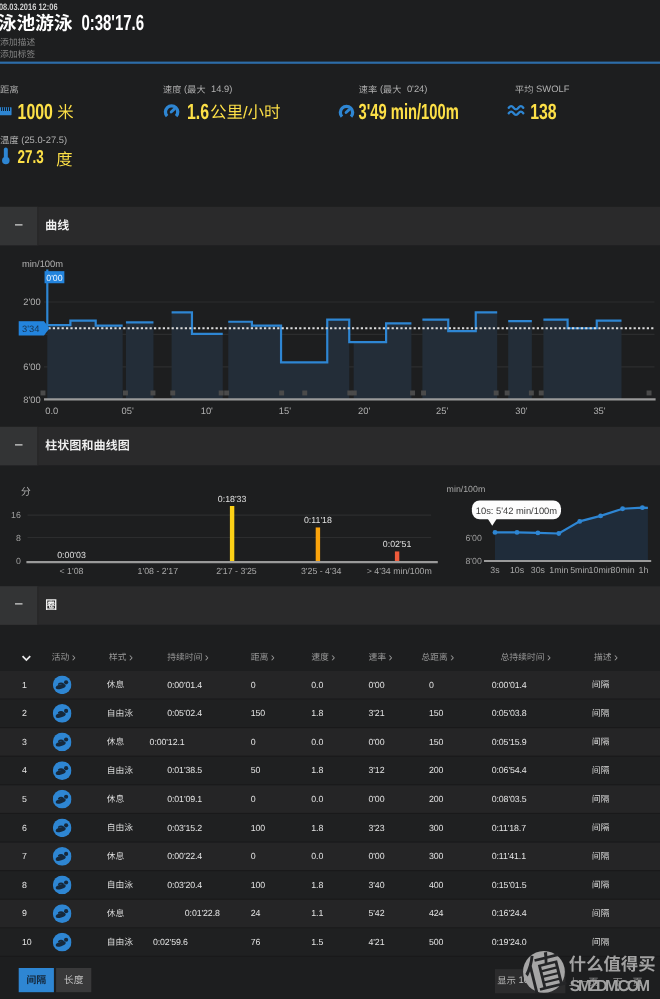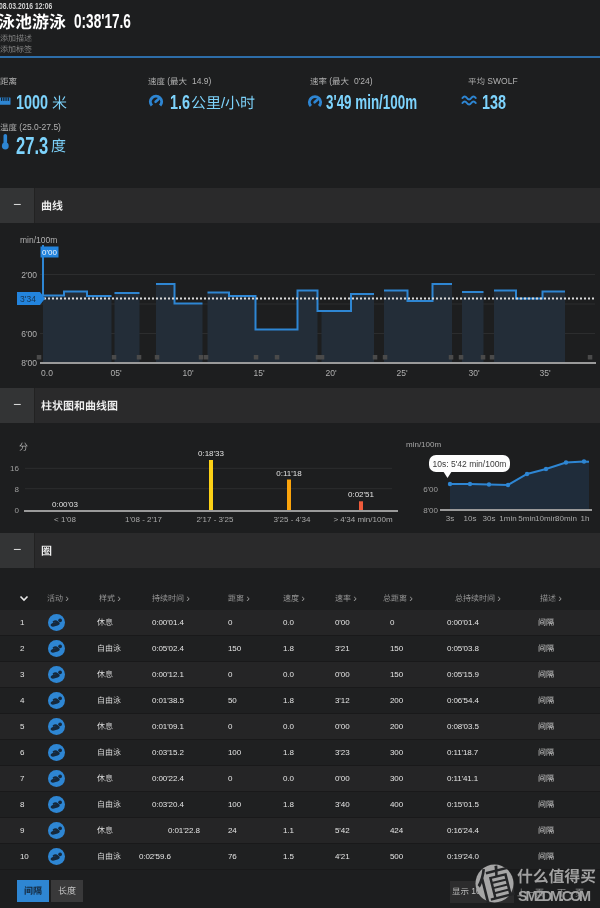--- a/index.html
+++ b/index.html
@@ -6,21 +6,21 @@
 body{position:relative}
 .cj{fill:currentColor;display:inline-block}
 .abs{position:absolute}
 .cond{display:inline-block;transform:scaleX(0.72);transform-origin:0 50%}
 .secbar{position:absolute;left:0;width:600px;height:35px;background:#2a2a2b}
 .secbar .btn{position:absolute;left:0;top:0;width:35px;height:35px;background:#333435;
   color:#ddd;text-align:center;line-height:33px;font-size:14px;border-right:1px solid #222}
 .secbar .ttl{position:absolute;left:41px;top:0;height:35px;line-height:36px;font-size:11px;
   font-weight:bold;color:#efefef}
 .lbl{position:absolute;font-size:8.5px;color:#b2b2b2;white-space:nowrap}
-.val{position:absolute;font-size:20px;font-weight:bold;color:#7dd3fc;white-space:nowrap}
+.val{position:absolute;font-size:20px;font-weight:bold;color:#fde047;white-space:nowrap}
 .trow{position:absolute;left:0;width:600px;height:26px;font-size:8px;letter-spacing:-0.1px;color:#e3e3e3}
 .trow div{position:absolute;top:0;height:26px;line-height:26px;white-space:nowrap}
 </style></head><body>
 <svg width="0" height="0" style="position:absolute">
 <defs>
 <path id="gR6700" d="M248 245H753V316H248ZM248 125H753V195H248ZM176 72V369H828V72ZM396 488V555H214V488ZM47 837 54 904 396 863V960H468V854L522 847V786L468 792V488H949V425H49V488H145V828ZM507 550V612H567L547 618C577 691 618 756 671 810C616 851 554 882 491 902C504 915 522 941 529 957C596 933 662 899 720 854C776 900 843 935 919 957C929 939 948 912 964 898C891 880 826 849 771 809C837 745 889 665 920 566L877 547L863 550ZM613 612H832C806 671 767 723 721 767C675 723 639 671 613 612ZM396 611V682H214V611ZM396 738V800L214 821V738Z"></path>
 <path id="gR6301" d="M448 676C491 730 539 806 558 854L620 815C599 767 549 695 506 643ZM626 45V170H413V238H626V365H362V434H758V546H373V615H758V869C758 882 754 887 739 887C724 888 671 889 615 886C625 907 635 938 638 959C712 959 761 958 790 947C821 935 830 914 830 869V615H954V546H830V434H960V365H698V238H912V170H698V45ZM171 41V242H42V312H171V529C117 546 67 560 28 571L47 645L171 605V869C171 884 166 888 154 888C142 888 103 888 60 887C69 908 79 939 81 957C144 958 183 955 207 943C232 931 241 911 241 870V582L350 546L340 477L241 508V312H347V242H241V41Z"></path>
 <path id="gR6807" d="M466 116V187H902V116ZM779 555C826 655 873 785 888 864L957 839C940 760 892 633 843 535ZM491 538C465 644 420 751 364 823C381 831 411 852 425 862C479 786 529 669 560 553ZM422 355V426H636V862C636 875 632 879 617 880C604 880 557 881 505 879C515 902 526 934 529 956C599 956 645 954 674 942C703 929 712 906 712 863V426H956V355ZM202 40V252H49V322H186C153 446 88 590 24 665C38 684 58 715 66 735C116 671 165 566 202 458V959H277V436C311 485 351 547 368 579L412 520C392 492 306 382 277 349V322H408V252H277V40Z"></path>
 <path id="gR5206" d="M673 58 604 86C675 234 795 397 900 487C915 467 942 439 961 424C857 346 735 193 673 58ZM324 60C266 213 164 352 44 438C62 452 95 481 108 496C135 474 161 450 187 423V492H380C357 662 302 821 65 899C82 915 102 944 111 963C366 871 432 690 459 492H731C720 742 705 840 680 866C670 876 658 878 637 878C614 878 552 878 487 872C501 893 510 925 512 947C575 951 636 952 670 949C704 946 727 939 748 914C783 875 796 761 811 454C812 444 812 418 812 418H192C277 327 352 210 404 82Z"></path>
 <path id="gR8FF0" d="M711 96C756 133 812 187 838 221L896 181C869 147 812 96 767 61ZM68 117C122 174 188 251 217 301L280 261C249 211 182 136 127 82ZM592 50V235H320V306H555C498 456 402 605 302 682C319 695 343 721 355 738C445 661 531 528 592 384V813H666V389C755 492 844 612 885 695L945 652C894 557 780 414 678 306H939V235H666V50ZM266 397H48V467H194V770C148 786 95 828 41 879L89 942C142 881 194 828 231 828C254 828 285 857 327 881C397 921 482 931 600 931C695 931 869 925 941 920C942 900 954 864 962 845C865 856 717 863 602 863C495 863 408 856 344 820C309 801 286 783 266 773Z"></path>
@@ -107,21 +107,21 @@
       <use href="#gR8DDD" x="0"></use>
       <use href="#gR79BB" x="1000"></use>
     </svg></div>
 <div class="lbl" style="left:148px;top:76px"><svg class="cj" style="width:2em;height:1em;vertical-align:-0.12em" viewBox="0 0 2000 1000">
       <use href="#gR901F" x="0"></use>
       <use href="#gR5EA6" x="1000"></use>
     </svg> (<svg class="cj" style="width:2em;height:1em;vertical-align:-0.12em" viewBox="0 0 2000 1000">
       <use href="#gR6700" x="0"></use>
       <use href="#gR5927" x="1000"></use>
     </svg>&nbsp; 14.9)</div>
-<div class="lbl" style="left:310px;top:76px"><svg class="cj" style="width:2em;height:1em;vertical-align:-0.12em" viewBox="0 0 2000 1000">
+<div class="lbl" style="left:326px;top:76px"><svg class="cj" style="width:2em;height:1em;vertical-align:-0.12em" viewBox="0 0 2000 1000">
       <use href="#gR901F" x="0"></use>
       <use href="#gR7387" x="1000"></use>
     </svg> (<svg class="cj" style="width:2em;height:1em;vertical-align:-0.12em" viewBox="0 0 2000 1000">
       <use href="#gR6700" x="0"></use>
       <use href="#gR5927" x="1000"></use>
     </svg>&nbsp; 0'24)</div>
 <div class="lbl" style="left:468px;top:76px"><svg class="cj" style="width:2em;height:1em;vertical-align:-0.12em" viewBox="0 0 2000 1000">
       <use href="#gR5E73" x="0"></use>
       <use href="#gR5747" x="1000"></use>
     </svg> SWOLF</div>
@@ -134,21 +134,21 @@
       </svg>/<svg class="cj" style="width:2em;height:1em;vertical-align:-0.12em" viewBox="0 0 2000 1000">
         <use href="#gR5C0F" x="0"></use>
         <use href="#gR65F6" x="1000"></use>
       </svg></span></div>
 <div class="val" style="left:326px;top:91px"><span class="cond" style="transform:scaleX(0.67)">3'49 min/100m</span></div>
 <div class="val" style="left:482px;top:91px"><span class="cond">138</span></div>
 <div class="lbl" style="left:0;top:122px"><svg class="cj" style="width:2em;height:1em;vertical-align:-0.12em" viewBox="0 0 2000 1000">
       <use href="#gR6E29" x="0"></use>
       <use href="#gR5EA6" x="1000"></use>
     </svg> (25.0-27.5)</div>
-<div class="val" style="left:16px;top:133px;font-size:23px"><span class="cond">27.3</span><span style="font-size:15px;font-weight:normal;position:absolute;left:35px;top:4px"><svg class="cj" style="width:1em;height:1em;vertical-align:-0.12em" viewBox="0 0 1000 1000">
+<div class="val" style="left:16px;top:133px;font-size:17px"><span class="cond">27.3</span><span style="font-size:15px;font-weight:normal;position:absolute;left:35px;top:4px"><svg class="cj" style="width:1em;height:1em;vertical-align:-0.12em" viewBox="0 0 1000 1000">
         <use href="#gR5EA6" x="0"></use>
       </svg></span></div>
 <svg class="abs" style="left:0;top:70px" width="600" height="90" viewBox="0 0 600 90">
 <g fill="#2e86d3">
 <rect x="-1" y="27.5" width="11.5" height="7.2" rx="0.5"></rect>
 <g fill="#10151a">
         <rect x="1" y="27.5" width="0.9" height="3.4"></rect>
         <rect x="2.8" y="27.5" width="0.9" height="3.4"></rect>
         <rect x="4.6" y="27.5" width="0.9" height="3.4"></rect>
         <rect x="6.4" y="27.5" width="0.9" height="3.4"></rect>
@@ -421,21 +421,21 @@
   </div>
 <div class="trow" style="top:662px;background:#252526;border-bottom:1px solid #19191a">
     <div style="left:20px">3</div>
     <svg class="abs" style="left:48px;top:4px" width="17" height="17" viewBox="0 0 17 17">
       <use href="#swim"></use>
     </svg>
     <div style="left:97px"><svg class="cj" style="width:2em;height:1em;vertical-align:-0.12em" viewBox="0 0 2000 1000">
         <use href="#gR4F11" x="0"></use>
         <use href="#gR606F" x="1000"></use>
       </svg></div>
-    <div style="left:152px">0:00'12.1</div>
+    <div style="left:136px">0:00'12.1</div>
     <div style="left:228px">0</div>
     <div style="left:283px">0.0</div>
     <div style="left:335px">0'00</div>
     <div style="left:390px">150</div>
     <div style="left:447px">0:05'15.9</div>
     <div style="left:538px"><svg class="cj" style="width:2em;height:1em;vertical-align:-0.12em" viewBox="0 0 2000 1000">
         <use href="#gR95F4" x="0"></use>
         <use href="#gR9694" x="1000"></use>
       </svg></div>
   </div>

